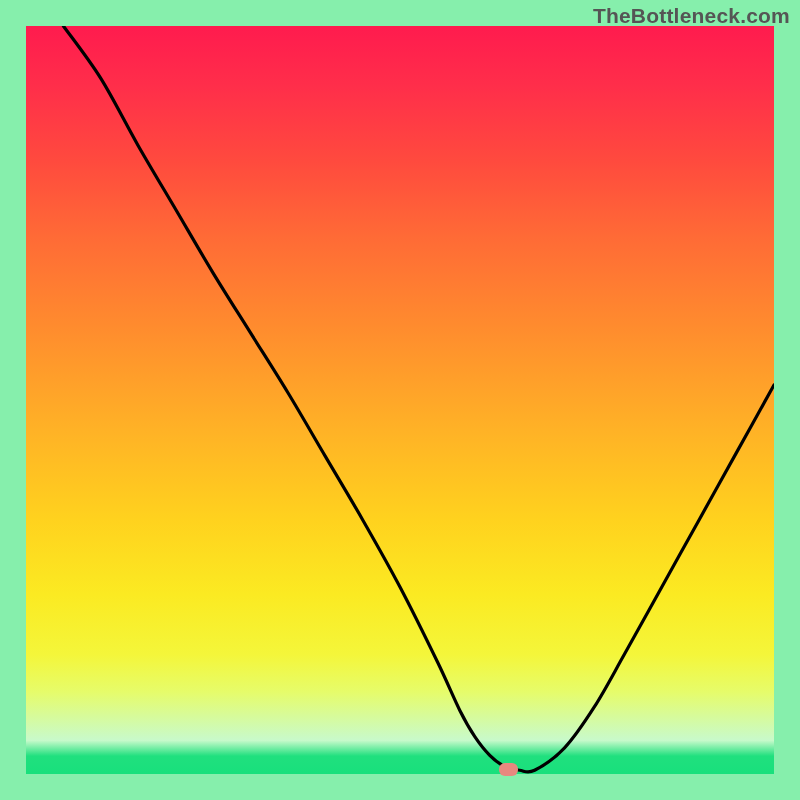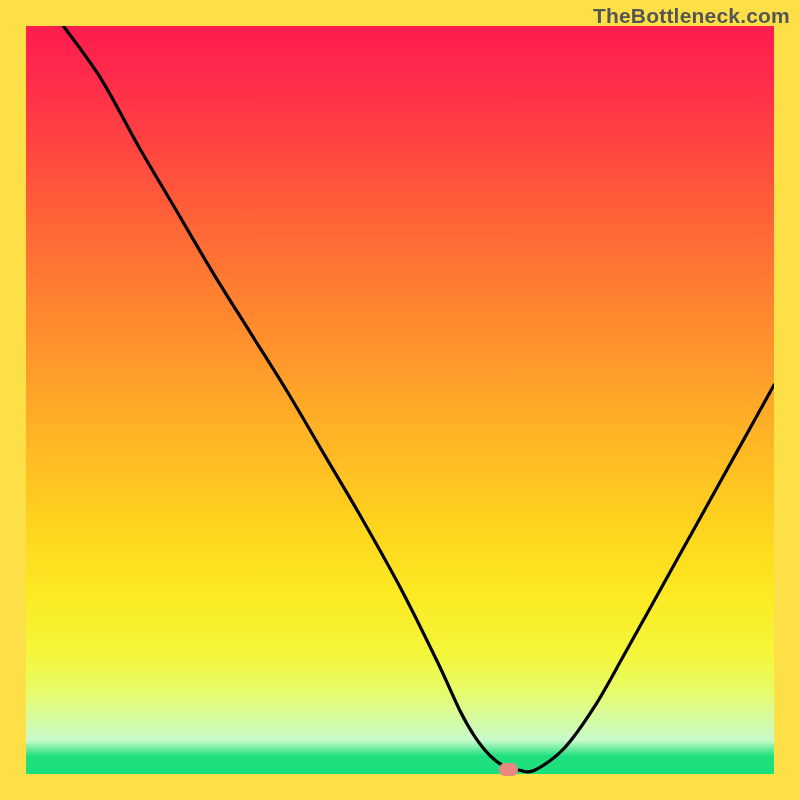--- a/index.html
+++ b/index.html
@@ -8,21 +8,21 @@
     width: 800px;
     height: 800px;
     background: #000;
     overflow: hidden;
     font-family: Arial, Helvetica, sans-serif;
   }
   .frame {
     position: relative;
     width: 800px;
     height: 800px;
-    background: #fde047;
+    background: #86efac;
   }
   .plot {
     position: absolute;
     left: 26px;
     top: 26px;
     width: 748px;
     height: 748px;
     background: linear-gradient(
       to bottom,
       #ff1b4e 0%,

